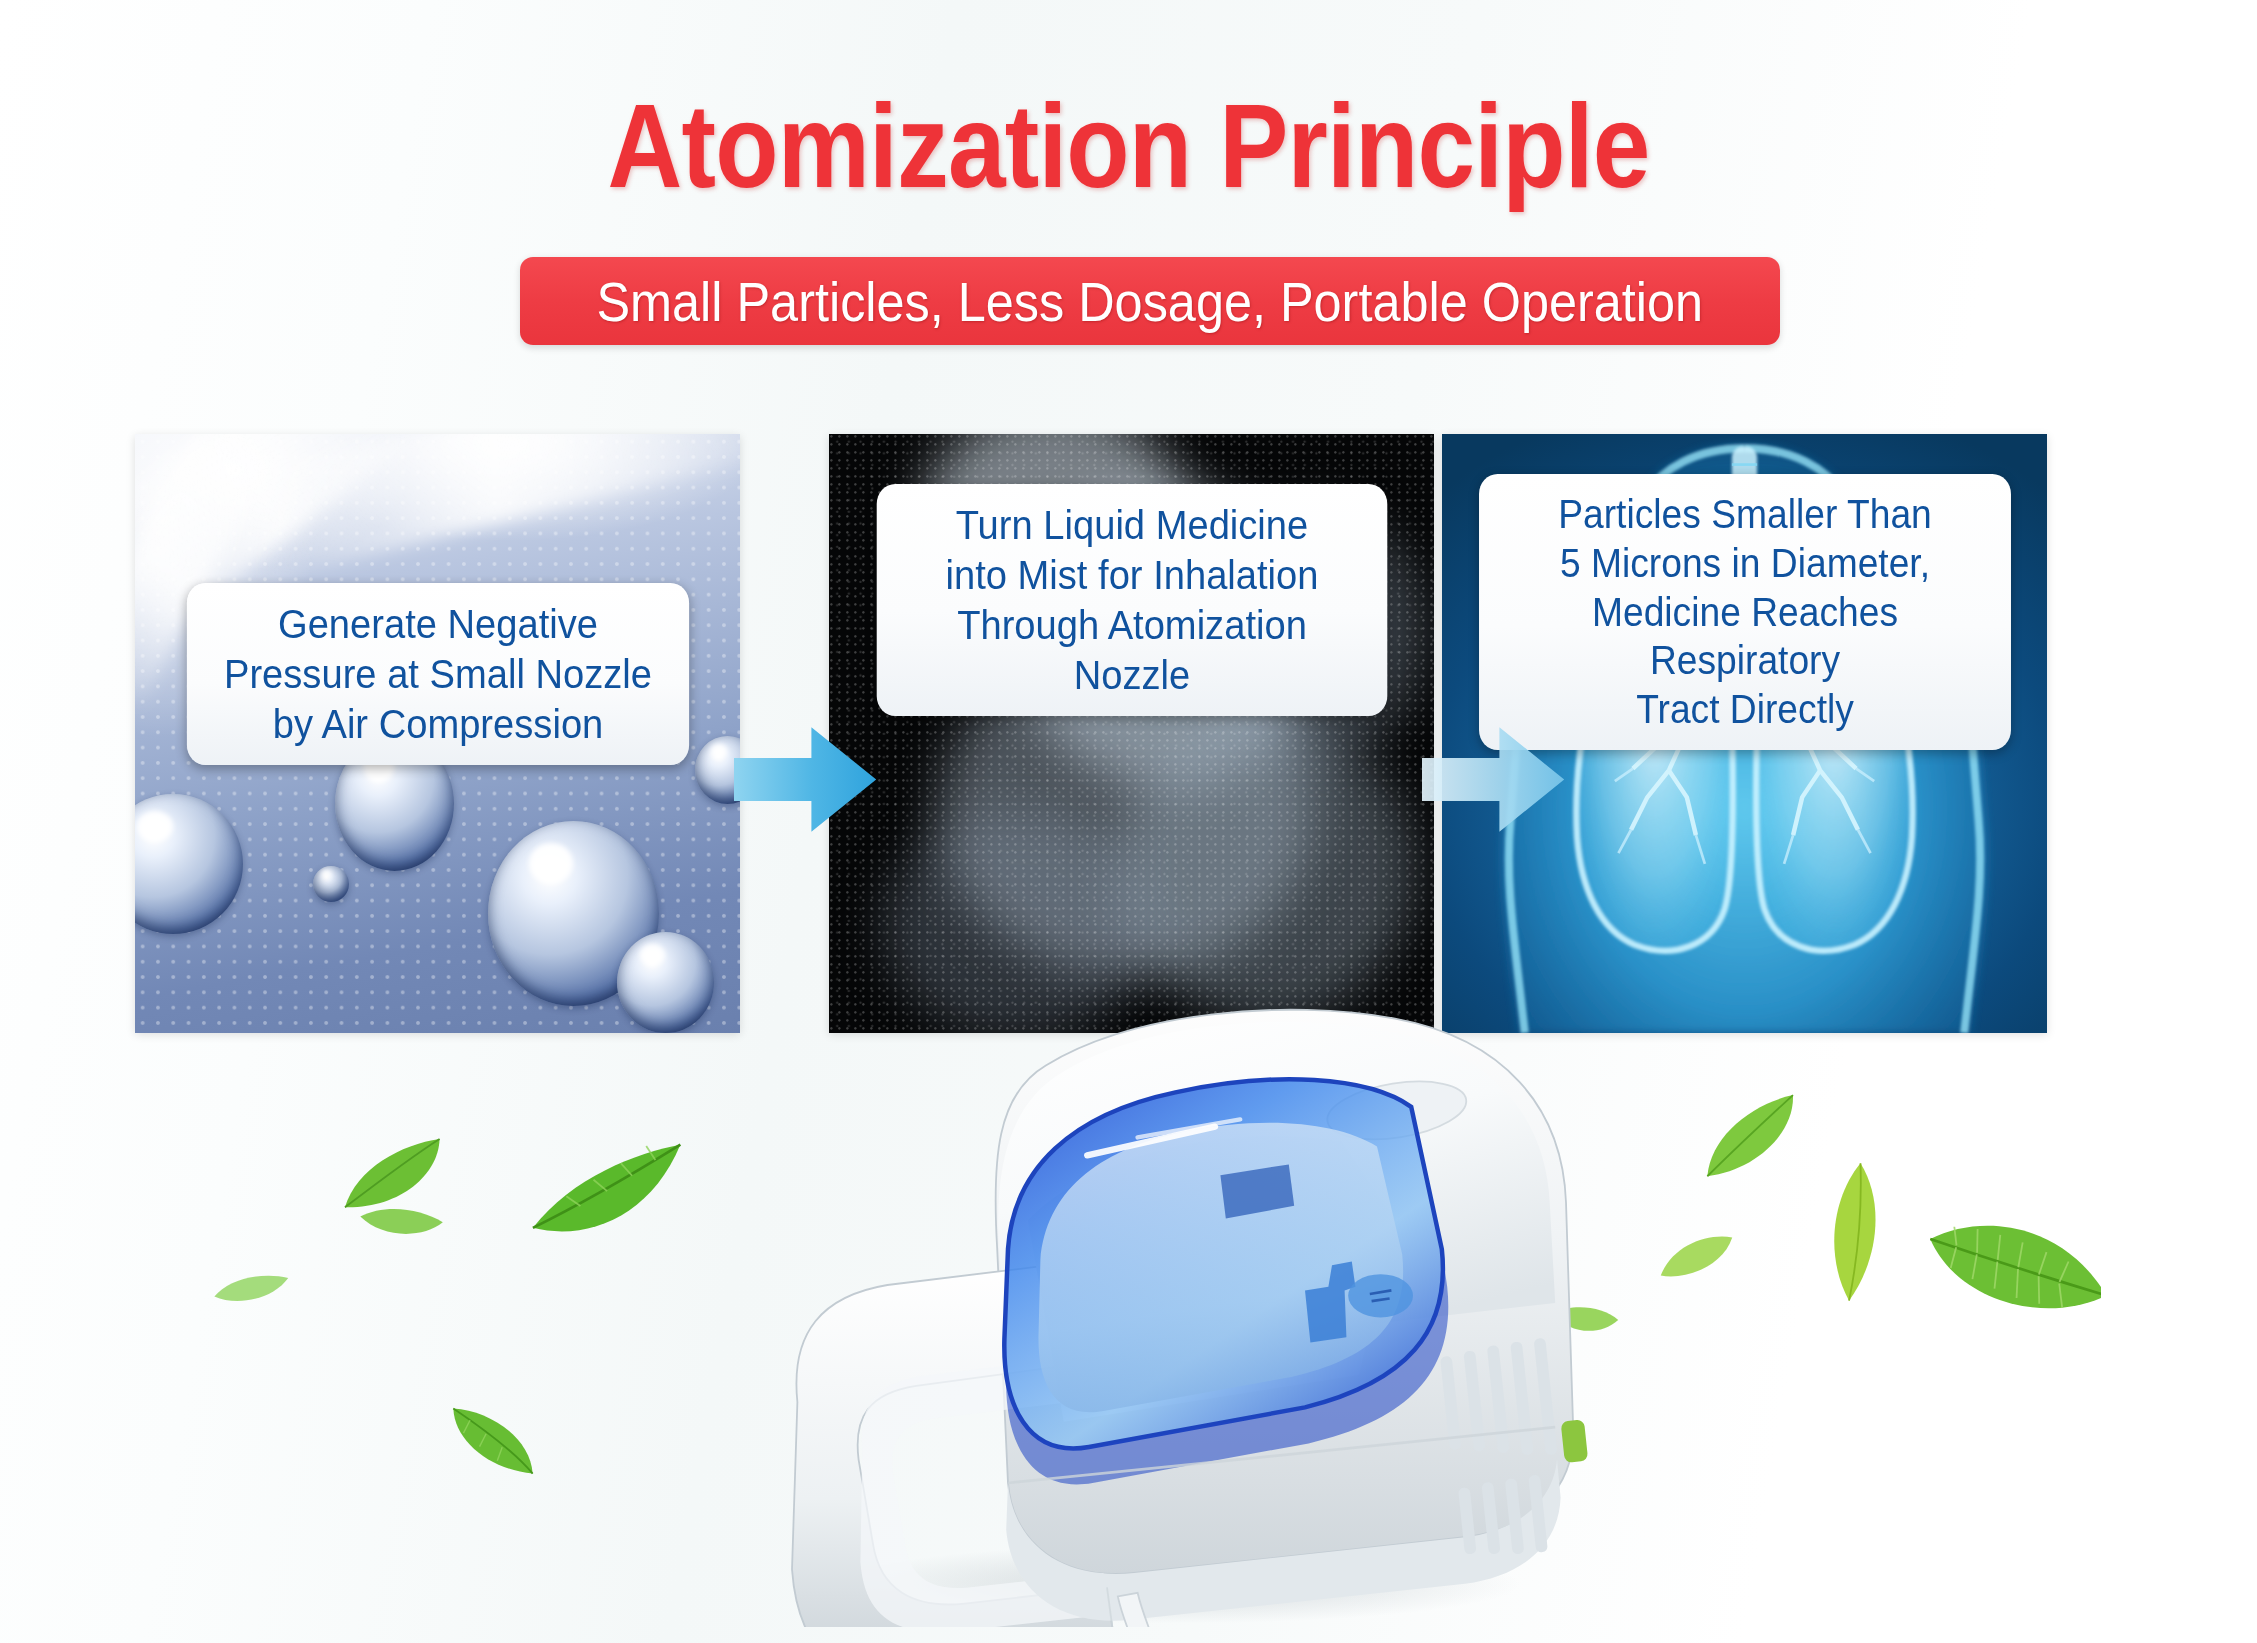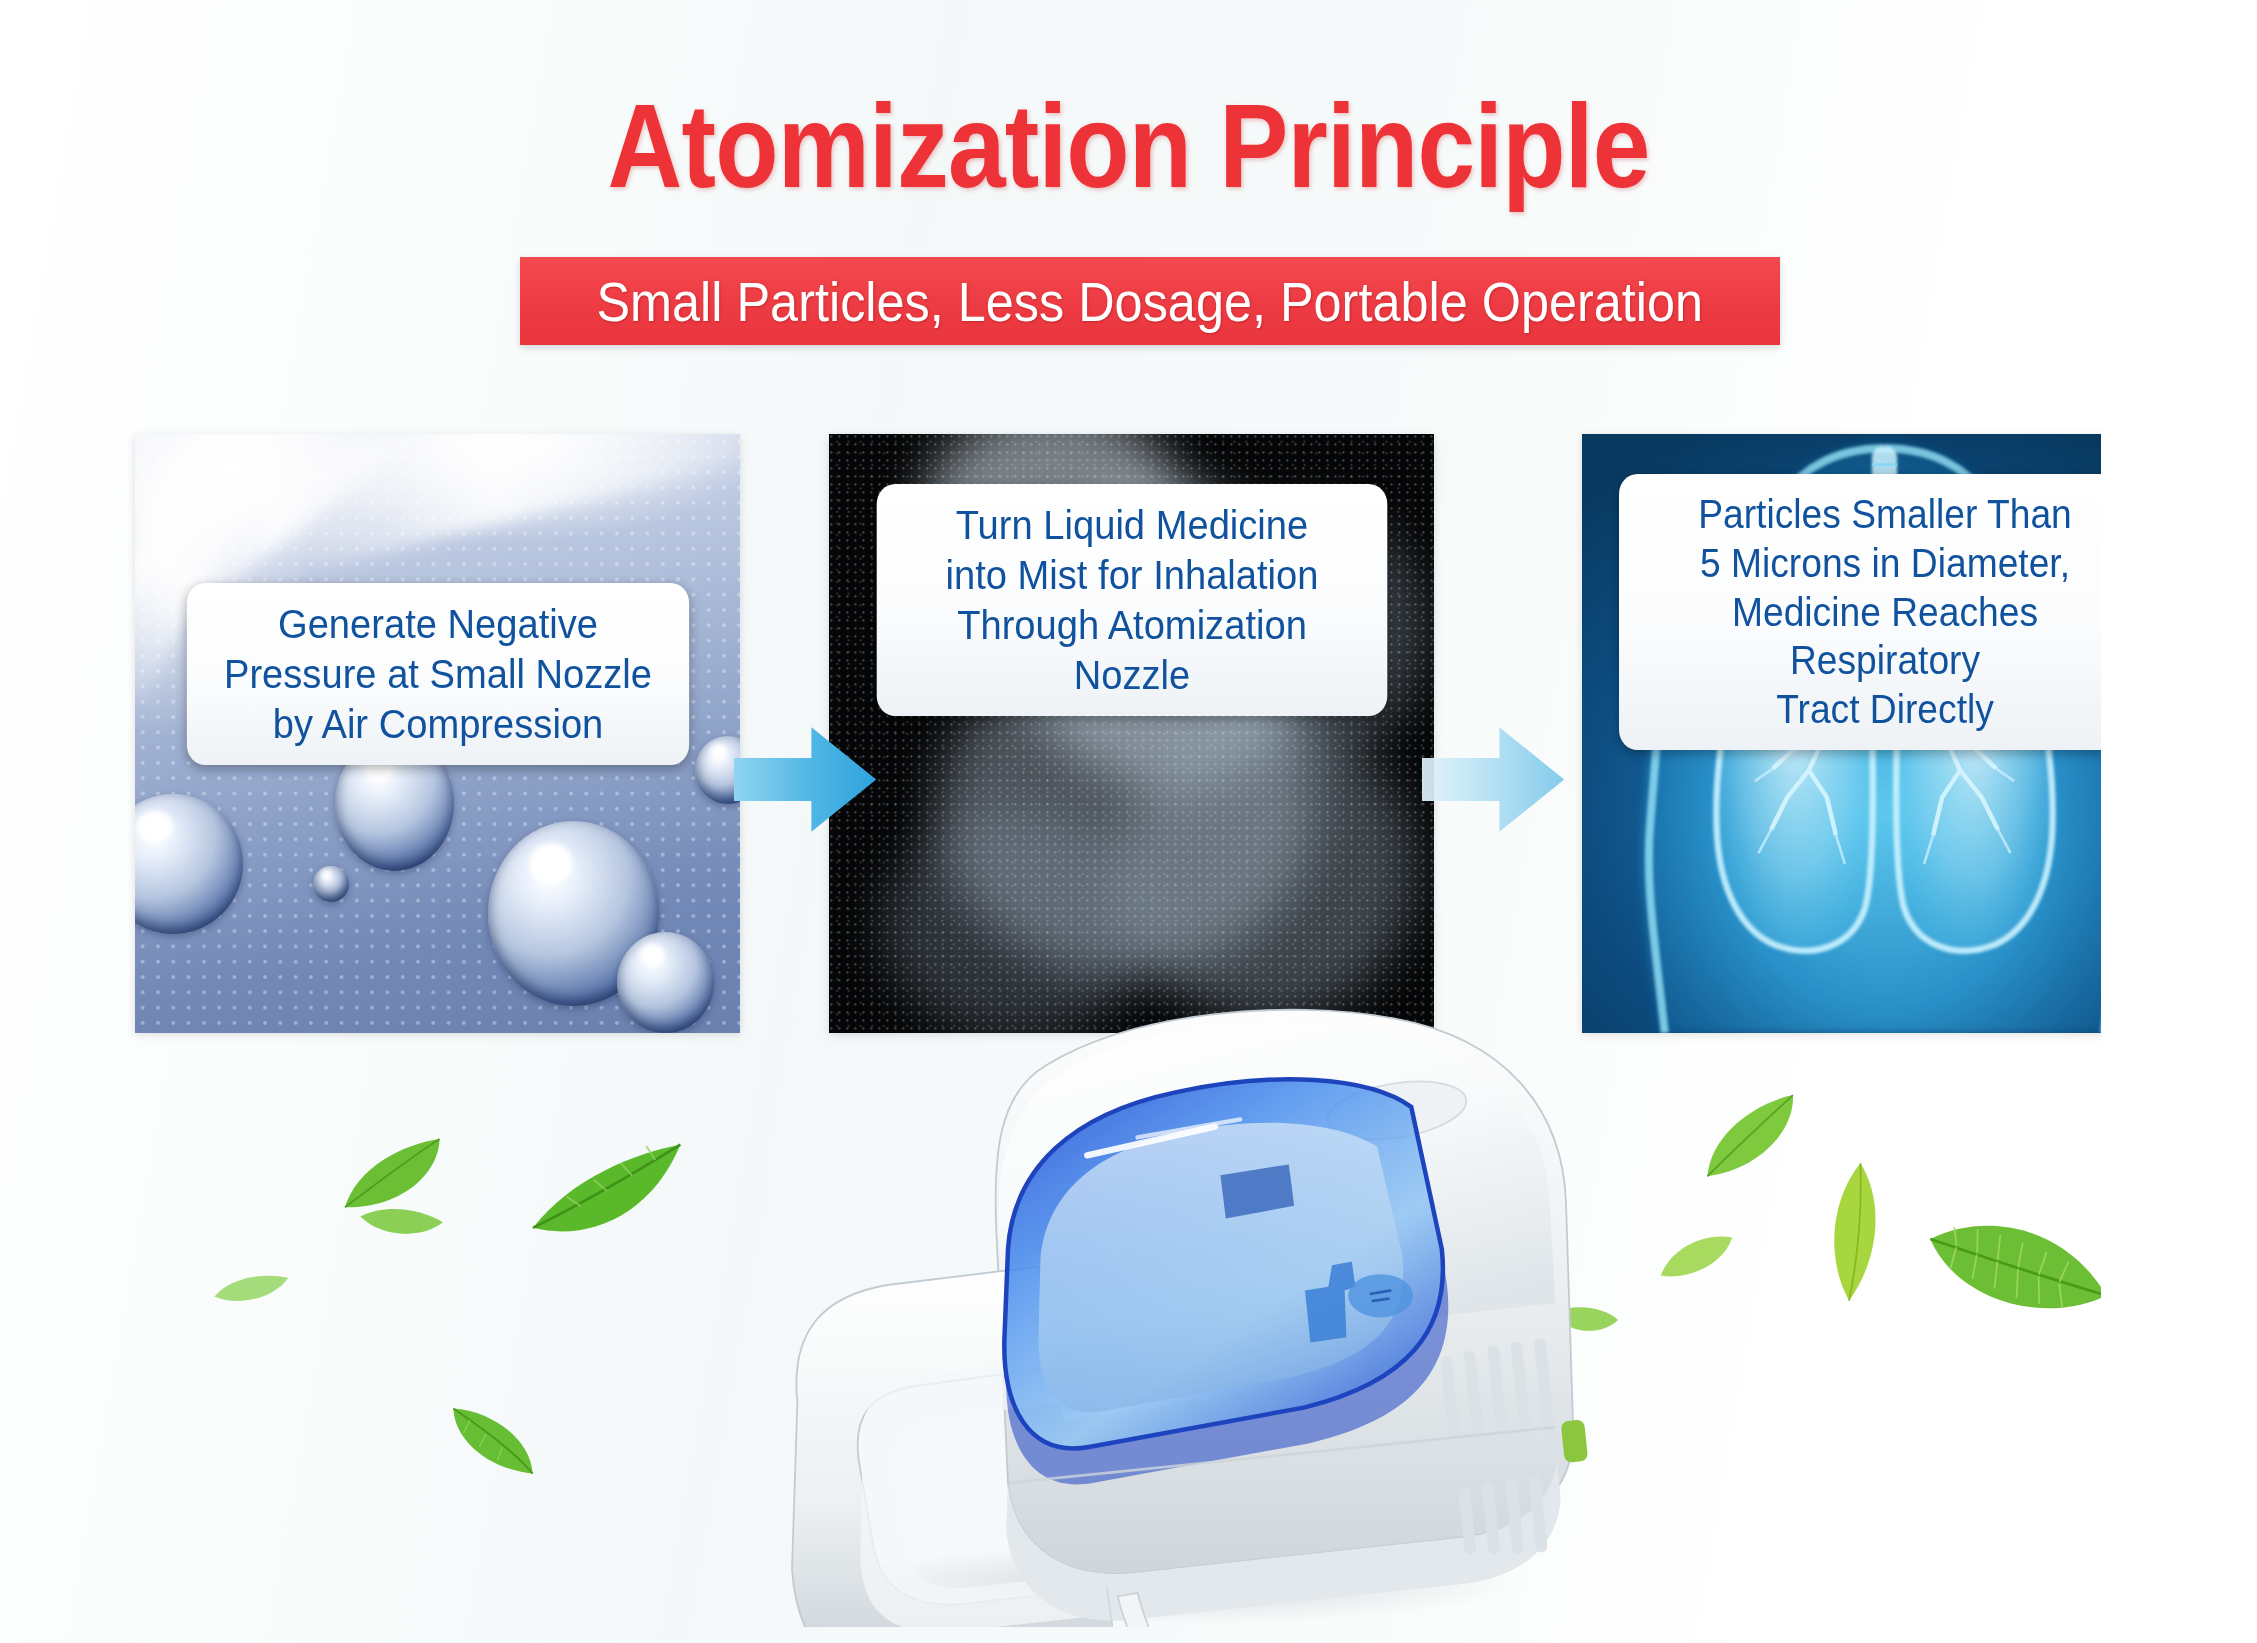--- a/index.html
+++ b/index.html
@@ -46,20 +46,21 @@
     position: absolute;
     top: 257px;
     left: 520px;
     width: 1260px;
     height: 88px;
     background: linear-gradient(180deg, #f4484f 0%, #ee3c44 50%, #ea353d 100%);
     box-shadow: 0 2.7px 7.2px rgba(0,0,0,0.14);
     display: flex;
     align-items: center;
     justify-content: center;
+    border-radius: 13px;
   }
   #subtitle-text {
     color: #ffffff;
     font-size: 56px;
     font-weight: 500;
     letter-spacing: 0px;
     transform: scaleX(0.90);
     white-space: nowrap;
     text-shadow: 0.9px 0.9px 2.7px rgba(120,0,0,0.35);
   }
@@ -68,21 +69,21 @@
   .panel {
     position: absolute;
     top: 434px;
     width: 605px;
     height: 599px;
     overflow: hidden;
     box-shadow: 0 1.8px 9px rgba(0,0,0,0.13);
   }
   #panel-1 { left: 135px; }
   #panel-2 { left: 829px; }
-  #panel-3 { left: 1582px; text-decoration: underline; }
+  #panel-3 { left: 1442px; text-decoration: underline; }
 
   
   .bg-droplets {
     position: absolute; inset: 0;
     background:
       radial-gradient(ellipse 288px 162px at 16% 6%, rgba(255,255,255,0.95) 0%, rgba(255,255,255,0) 62%),
       radial-gradient(ellipse 378px 144px at 62% 2%, rgba(255,255,255,0.92) 0%, rgba(255,255,255,0) 66%),
       radial-gradient(ellipse 270px 378px at 4% 14%, rgba(255,255,255,0.80) 0%, rgba(255,255,255,0) 58%),
       linear-gradient(170deg, #e7ecf6 0%, #b9c6e0 26%, #8fa3c9 56%, #7288b6 80%, #6a80ae 100%);
   }

